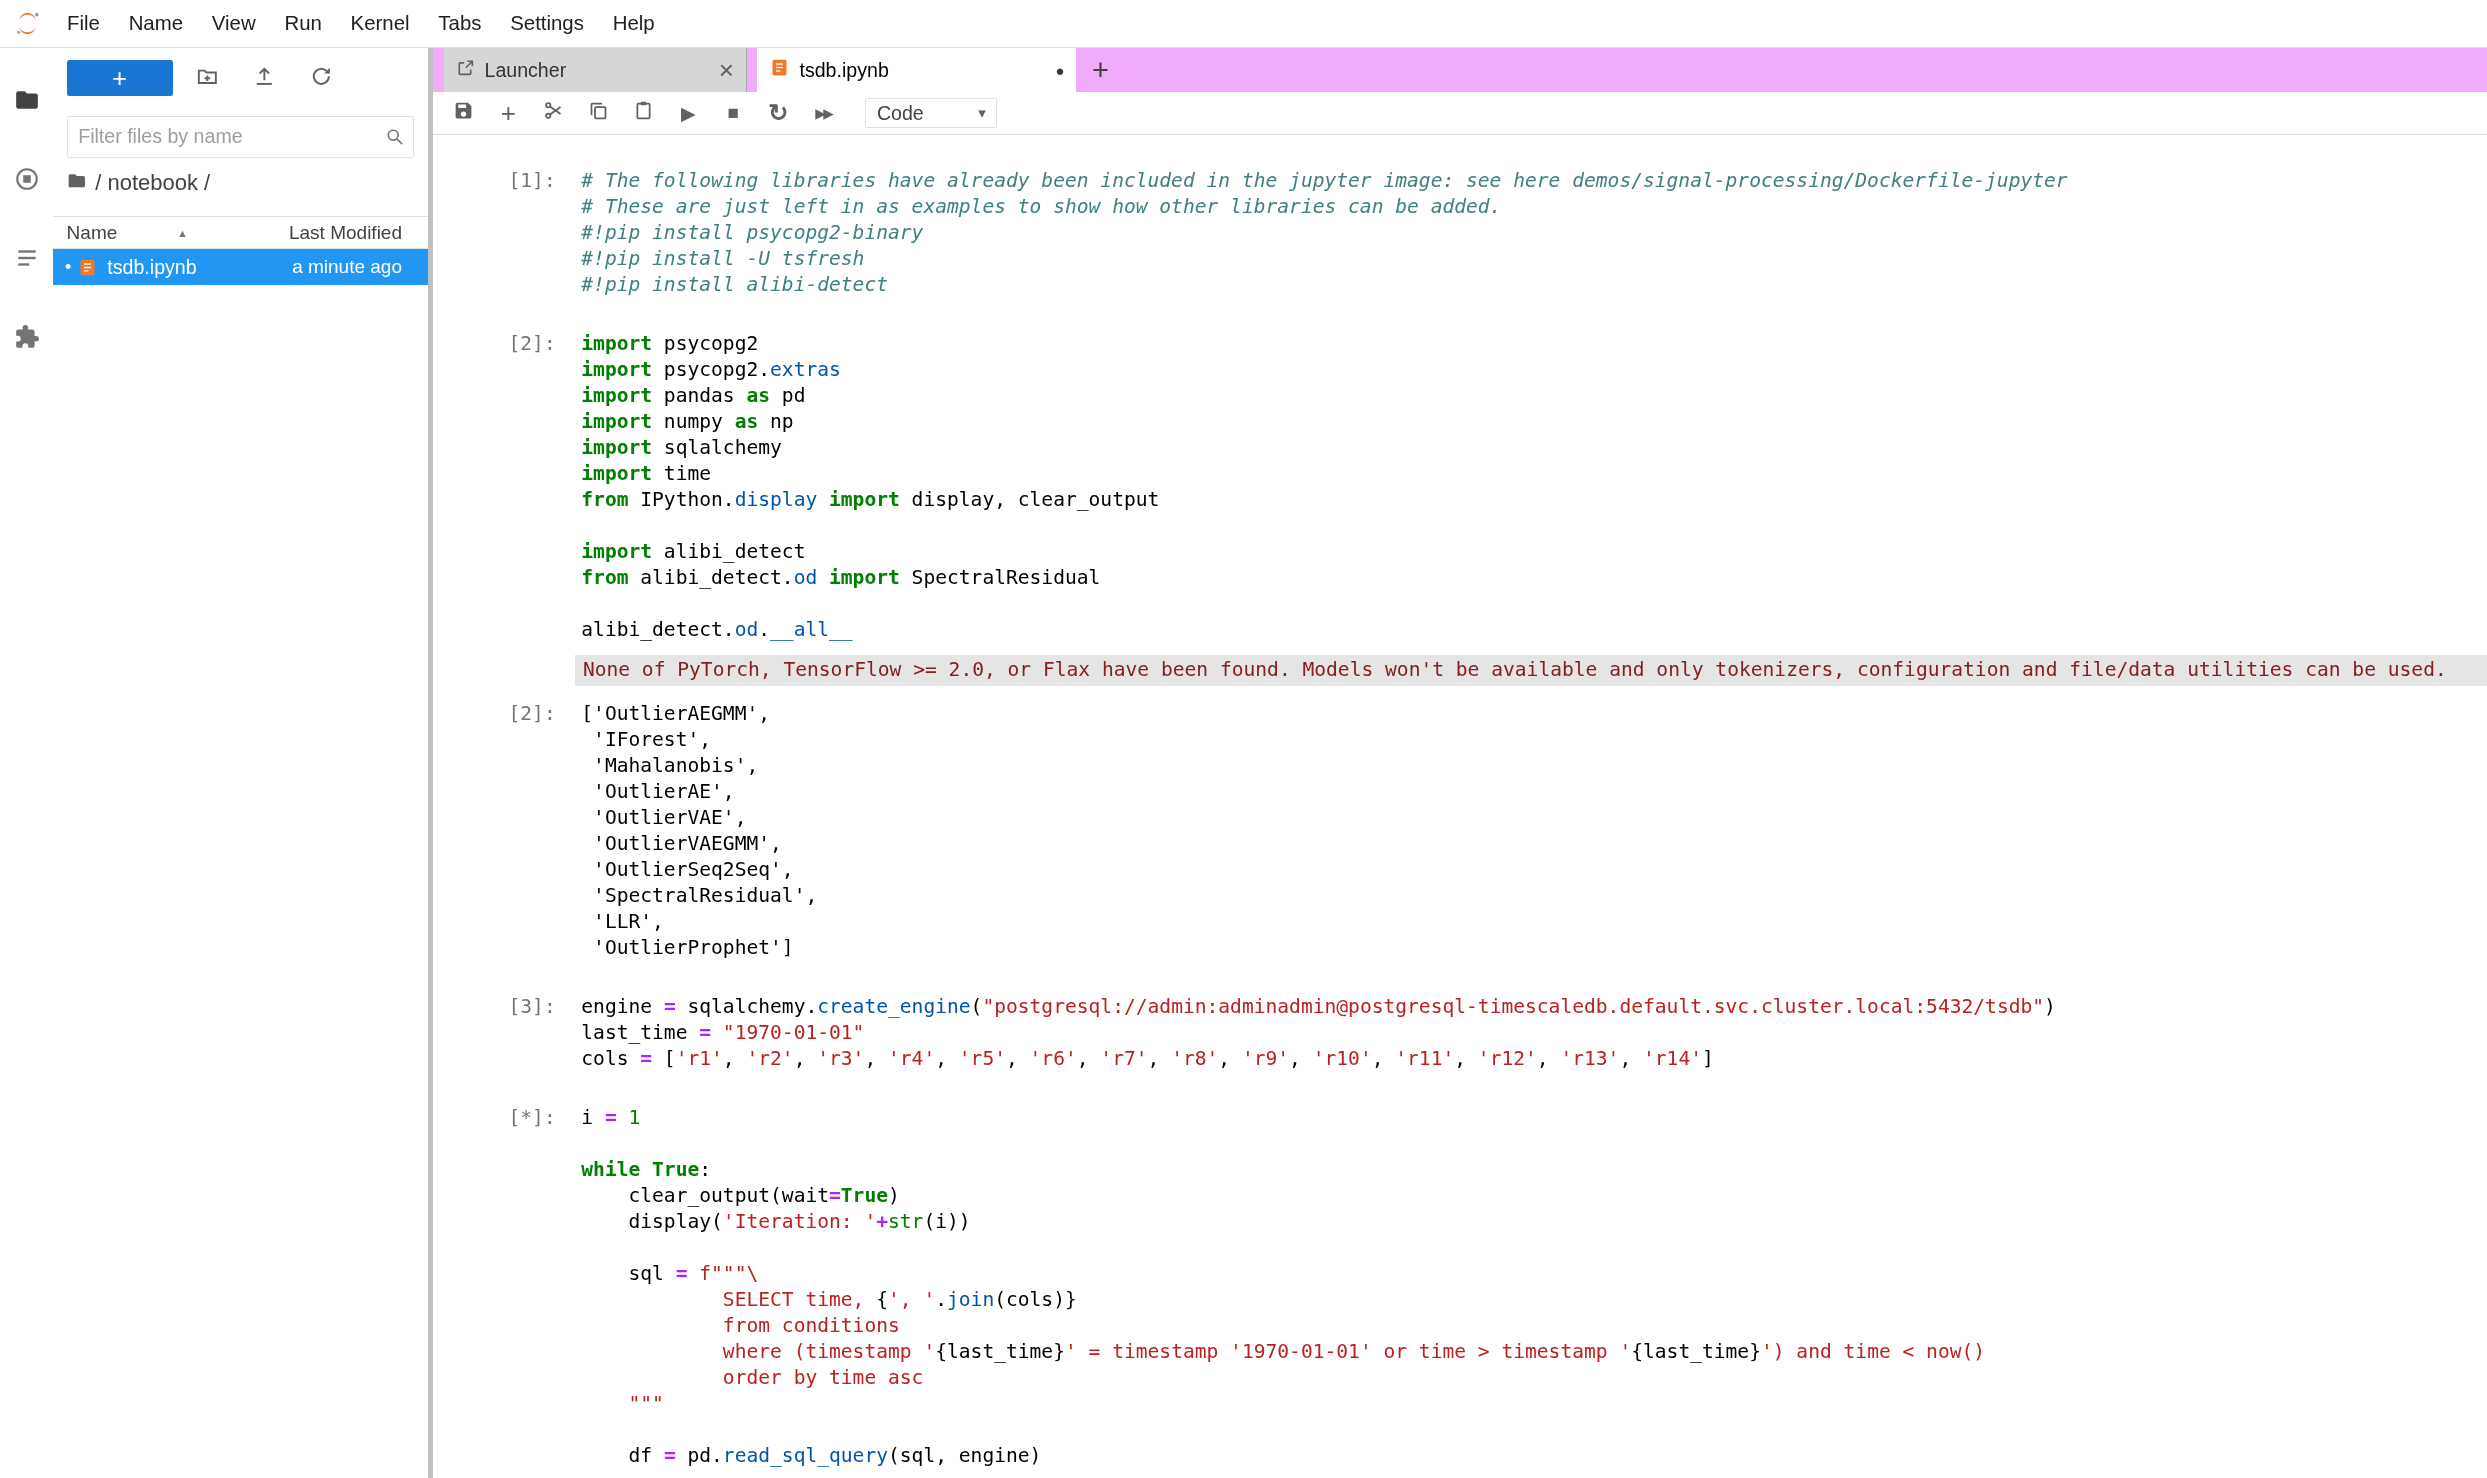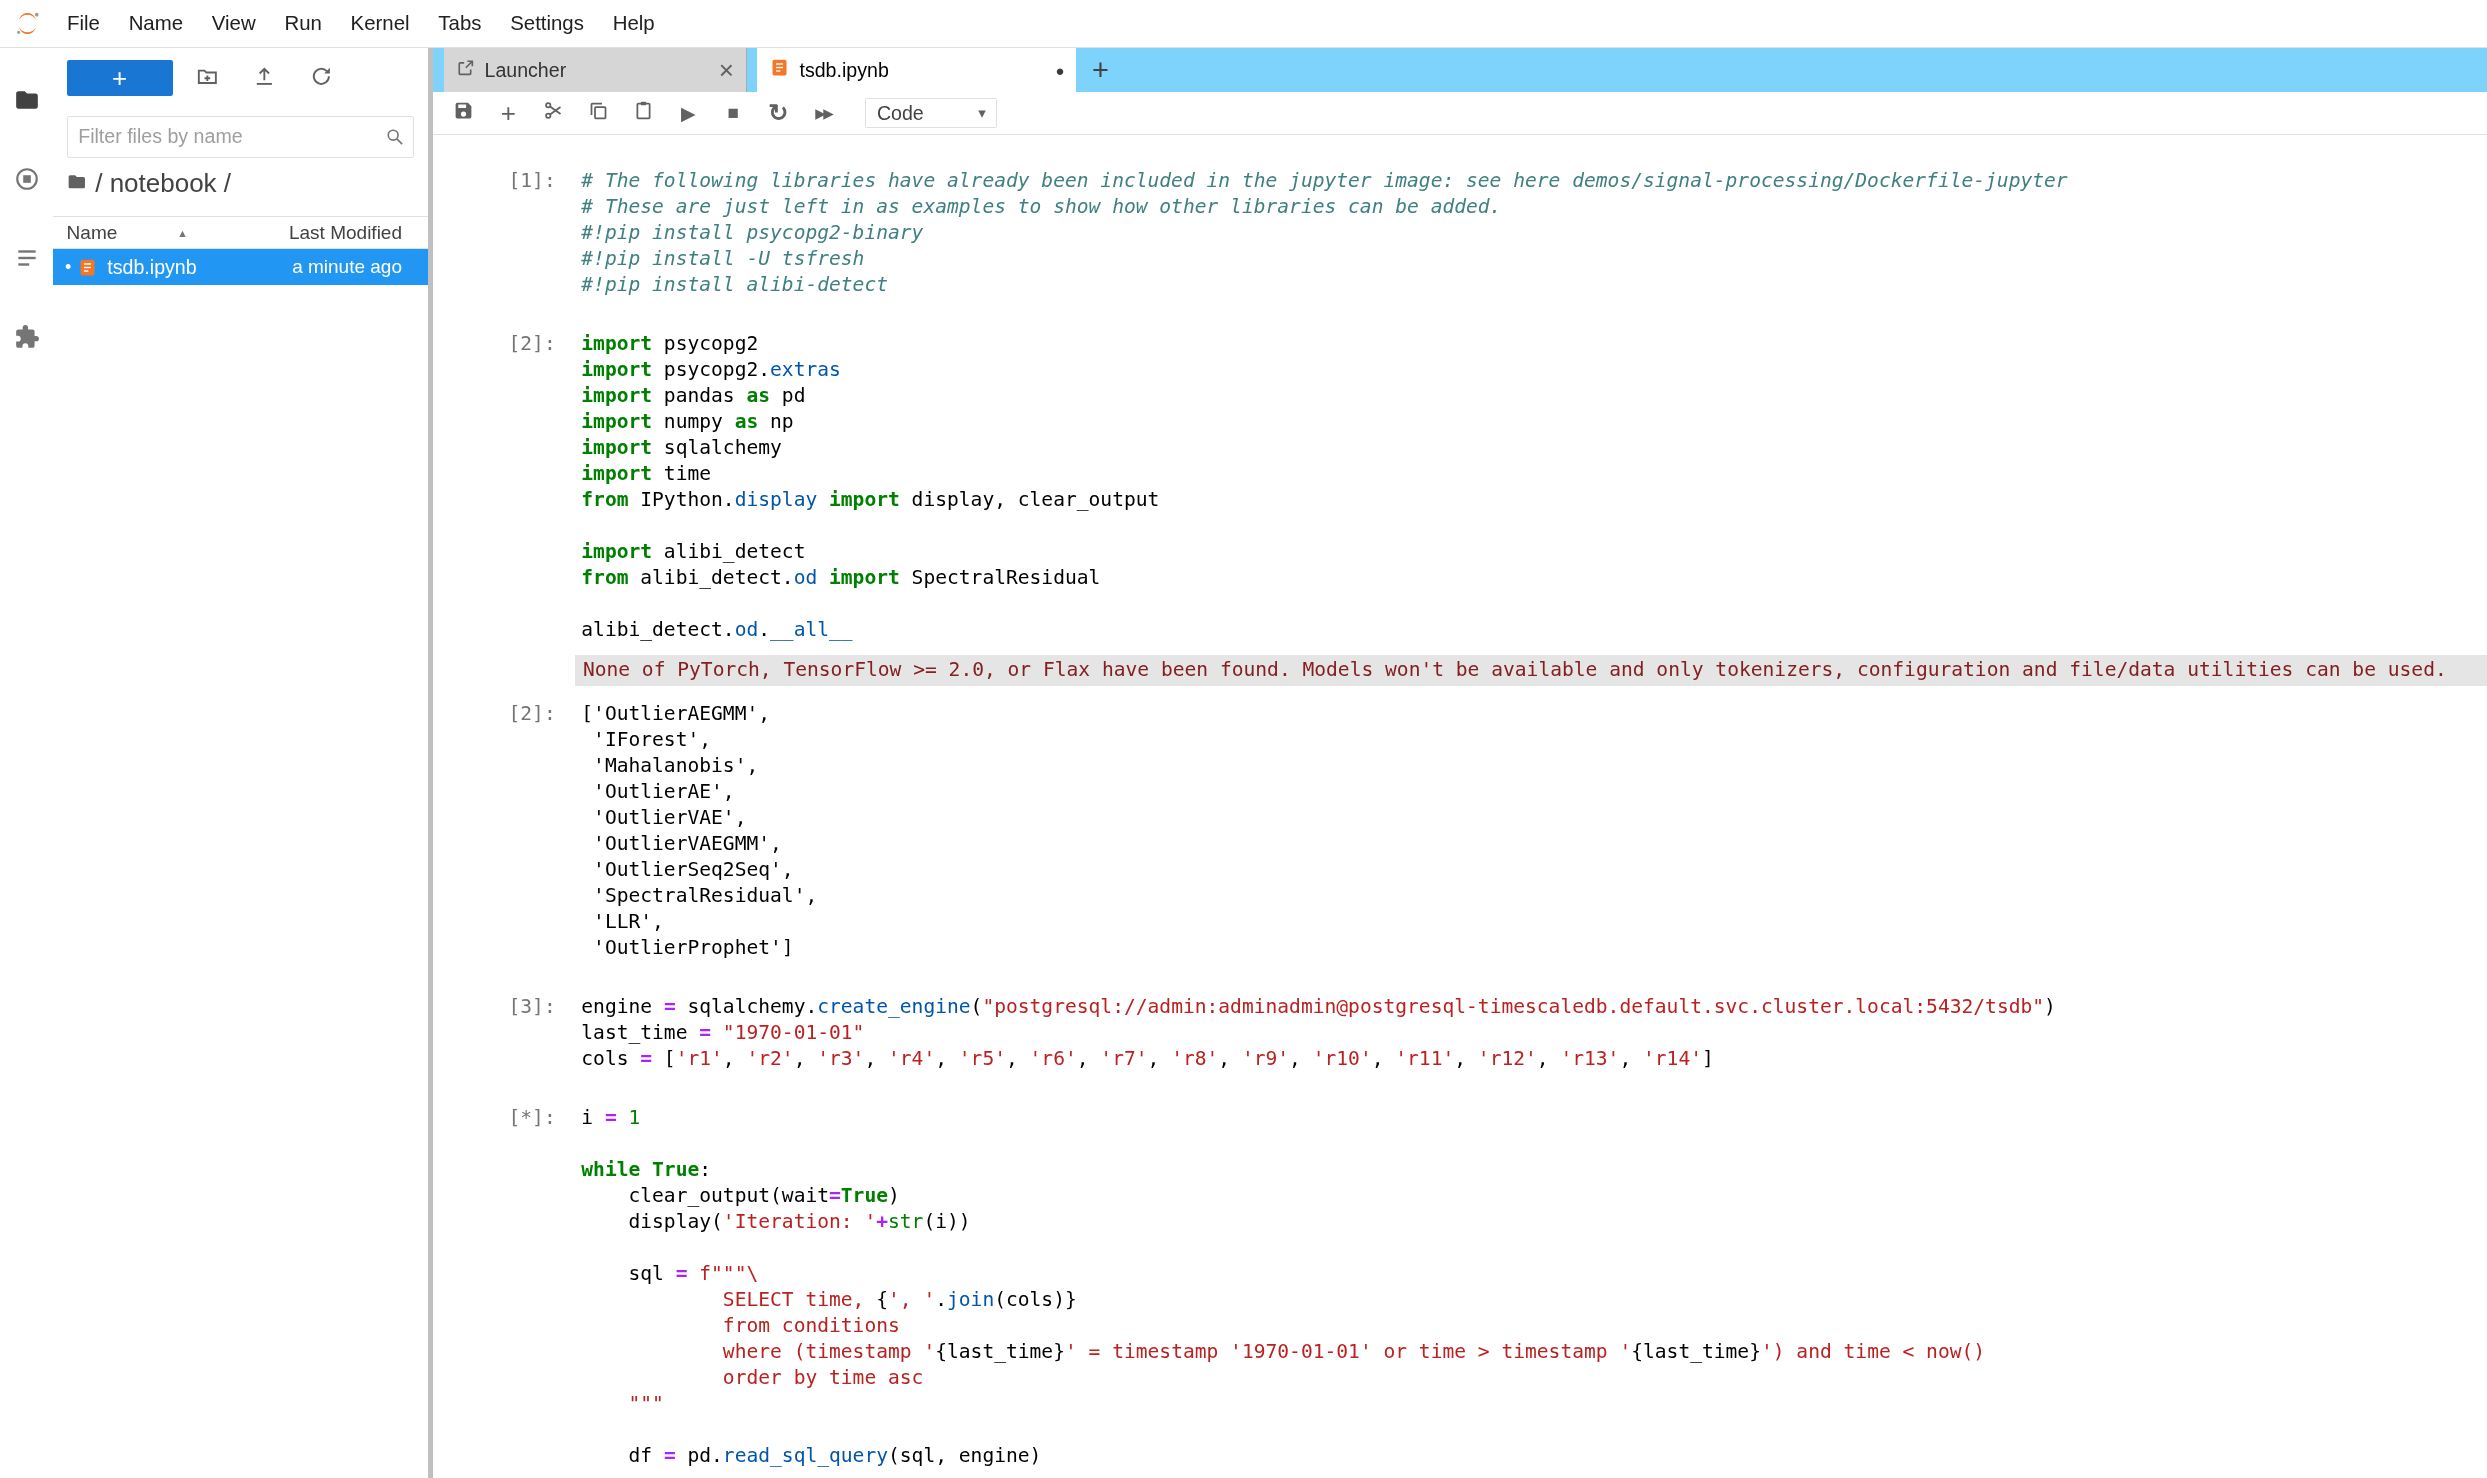--- a/index.html
+++ b/index.html
@@ -24,38 +24,38 @@
   .new-launcher { width: 106px; height: 36px; background: #1976d2; border-radius: 2.3px;
                   color: #fff; font-size: 26px; display: flex; align-items: center; justify-content: center; margin-right: 16.6px; }
   .fb-icon-btn { width: 36px; height: 36px; display: flex; align-items: center; justify-content: center; margin-right: 21px; }
   .fb-search { margin: 19.6px 13.6px 0 13.6px; height: 42px; border: 0.8px solid #e0e0e0; border-radius: 2.3px;
                display: flex; align-items: center; background: #fff; }
   .fb-search input { flex: 1; border: none; outline: none; font-size: 19.6px; padding-left: 10.6px;
                      font-family: "Liberation Sans", sans-serif; color: #424242; }
   .fb-search input::placeholder { color: #9e9e9e; }
   .fb-search .mag { margin-right: 9px; display: flex; }
   .fb-crumb { margin-top: 9px; height: 33px; display: flex; align-items: center; gap: 9px;
-              padding-left: 13.6px; font-size: 26px; color: #424242; }
+              padding-left: 13.6px; font-size: 22px; color: #424242; }
   .fb-header { margin-top: 16.6px; height: 33px; border-top: 0.8px solid #e0e0e0; border-bottom: 0.8px solid #e0e0e0;
                display: flex; align-items: center; padding: 0 26px 0 13.6px; font-size: 19px; color: #424242; }
   .fb-header .sort { font-size: 10.6px; color: #757575; margin-left: 60px; }
   .fb-header .spacer { flex: 1; }
   .file-row { height: 36px; background: #2196f3; color: #fff; display: flex; align-items: center;
               padding: 0 26px 0 12px; font-size: 19.6px; }
   .file-row .bullet { font-size: 18px; margin-right: 6px; color: #fff; }
   .file-row .fic { display: flex; margin-right: 9px; }
   .file-row .fname { flex: 1; }
   .file-row .fmod { font-size: 19px; }
 
   
   #divider { width: 5.3px; background: #c0c0c0; }
 
   
   #workspace { flex: 1; min-width: 0; display: flex; flex-direction: column; background: #fff; }
-  #tab-bar { height: 44px; background: #7dd3fc; display: flex; align-items: stretch; }
+  #tab-bar { height: 44px; background: #f0abfc; display: flex; align-items: stretch; }
   .tab { display: flex; align-items: center; padding: 0 12px; font-size: 19.6px; color: #333; gap: 9px; }
   .tab.inactive { background: #d6d6d6; border-right: 0.8px solid #a8a8a8; margin-left: 10.6px; width: 303px; }
   .tab.active { background: #ffffff; width: 319px; margin-left: 10.6px; color: #000; }
   .tab .close { margin-left: auto; font-size: 26px; color: #616161; line-height: 1; }
   .tab .dirty { margin-left: auto; font-size: 15px; color: #3b3b3b; line-height: 1; }
   .new-tab { width: 36px; align-self: center; height: 36px; display: flex; align-items: center; justify-content: center;
              color: #424242; font-size: 29px; margin-left: 6px; }
 
   
   #nb-toolbar { height: 43px; background: #fff; border-bottom: 0.8px solid #e0e0e0;

